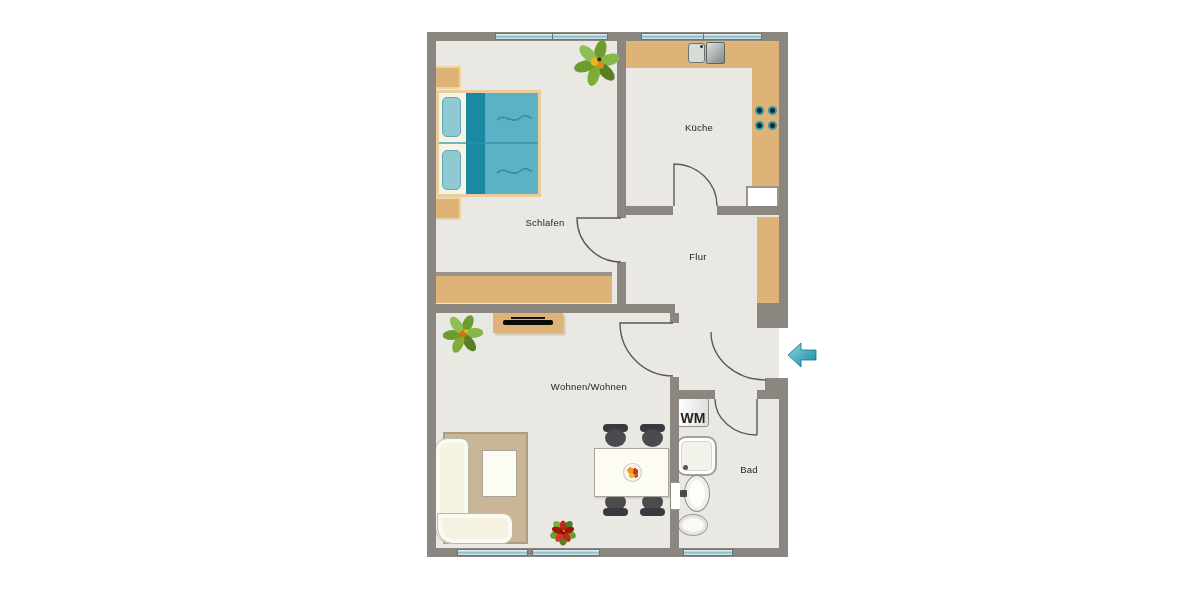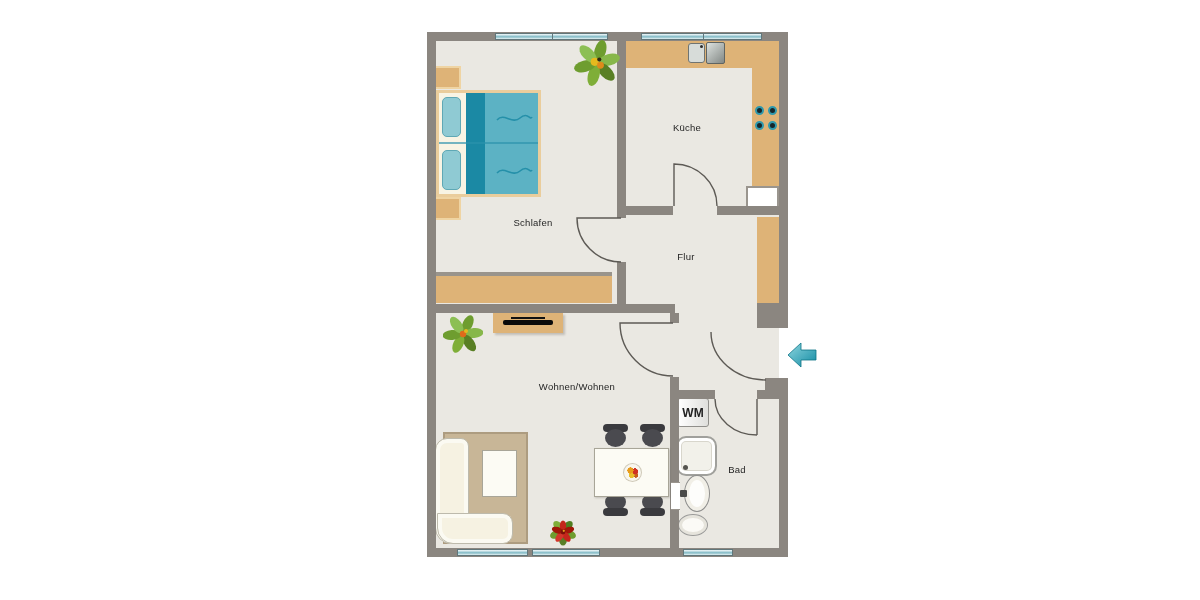--- a/index.html
+++ b/index.html
@@ -11,21 +11,21 @@
   .white-gap{position:absolute;background:#fff;z-index:6;}
   .niche{position:absolute;background:#fff;z-index:6;border-top:1px solid #9A958E;border-bottom:1px solid #9A958E;}
   
   .window{position:absolute;height:7px;box-sizing:border-box;border:1px solid #61767A;z-index:6;
           background:linear-gradient(to bottom,#F4FAFB 0%,var(--window-glass,#9CC8D2) 45%,#7FB9C4 55%,var(--window-glass-light,#E6F2F4) 100%);}
   .window .mullion{position:absolute;top:0;bottom:0;width:1px;background:#61767A;}
   
   .wood{position:absolute;background:var(--wood,#DEB377);z-index:4;}
   
   .room-label{position:absolute;transform:translate(-50%,-50%);font-size:9.5px;color:#1F1F1F;
-              letter-spacing:.25px;white-space:nowrap;z-index:8;}
+              letter-spacing:.25px;white-space:nowrap;z-index:8;margin-left:12px;}
   
   #bed{position:absolute;left:9px;top:58px;width:105px;height:107px;box-sizing:border-box;
        border:3px solid var(--wood-light,#EACD9C);background:#F8F4E4;z-index:4;}
   #bed .stripe{position:absolute;left:27px;top:0;width:19px;height:101px;background:var(--bed-stripe,#1B89A4);}
   #bed .duvet{position:absolute;left:46px;top:0;width:53px;height:101px;background:var(--bed-duvet,#5CB2C4);}
   #bed .pillow{position:absolute;left:3px;width:19px;height:40px;border-radius:5px;
                background:var(--bed-pillow,#8FCAD3);border:1px solid #5FA8B5;box-sizing:border-box;}
   #bed .split{position:absolute;left:0;top:49px;width:99px;height:2px;background:#2B92AC;opacity:.65;}
   .nightstand{position:absolute;width:28px;height:23px;background:var(--wood,#DEB377);
               border:2px solid #EFD4A3;box-sizing:border-box;z-index:4;}
@@ -56,21 +56,21 @@
                     radial-gradient(circle at 70% 66%,#C75C1E 0 2.3px,rgba(0,0,0,0) 2.5px),#F8F6EE;
          box-shadow:0 0 0 1px #CFC9B8;}
   .chair{position:absolute;width:27px;height:23px;display:flex;flex-direction:column;z-index:4;}
   .chair .back{height:8px;border-radius:4px;background:var(--chair,#3A3A3E);margin:0 1px;}
   .chair .seat{flex:1;border-radius:50%;background:#4A4A4F;margin:-3px 3px 0;}
   .chair.flip{flex-direction:column-reverse;}
   .chair.flip .seat{margin:0 3px -3px;}
   
   #wm{position:absolute;left:250px;top:366px;width:32px;height:29px;z-index:4;border:1px solid #908F8B;border-radius:3px;
       background:linear-gradient(90deg,#FFFFFF,#DFDFDC);box-sizing:border-box;
-      display:flex;align-items:center;justify-content:center;font-size:12px;font-weight:bold;color:#222;}
+      display:flex;align-items:flex-end;justify-content:center;font-size:14px;font-weight:bold;color:#222;}
   #shower{position:absolute;left:249px;top:404px;width:41px;height:40px;z-index:4;border:2px solid #A0A09C;border-radius:10px;
           background:#F2F1EA;box-sizing:border-box;box-shadow:inset 0 0 0 3px #FFFFFF,inset 0 0 0 4px #D8D6CC;}
   #shower .drain{position:absolute;left:5px;bottom:4px;width:5px;height:5px;border-radius:50%;background:#55544F;}
   #bath-sink{position:absolute;left:257px;top:443px;width:26px;height:37px;border-radius:50%;z-index:5;
              background:radial-gradient(#FDFDFB 55%,#E3E1D8);border:1px solid #8F8F8D;box-sizing:border-box;
              box-shadow:inset 0 0 0 4px #F1EFE7;}
   #bath-faucet{position:absolute;left:253px;top:458px;width:7px;height:7px;background:#4A4A48;border-radius:1px;z-index:5;}
   #toilet{position:absolute;left:251px;top:482px;width:30px;height:22px;border-radius:50%;z-index:4;
           background:#FBFAF6;border:1px solid #9A9A98;box-sizing:border-box;box-shadow:inset 0 0 0 3px #E6E4DC;}
   

